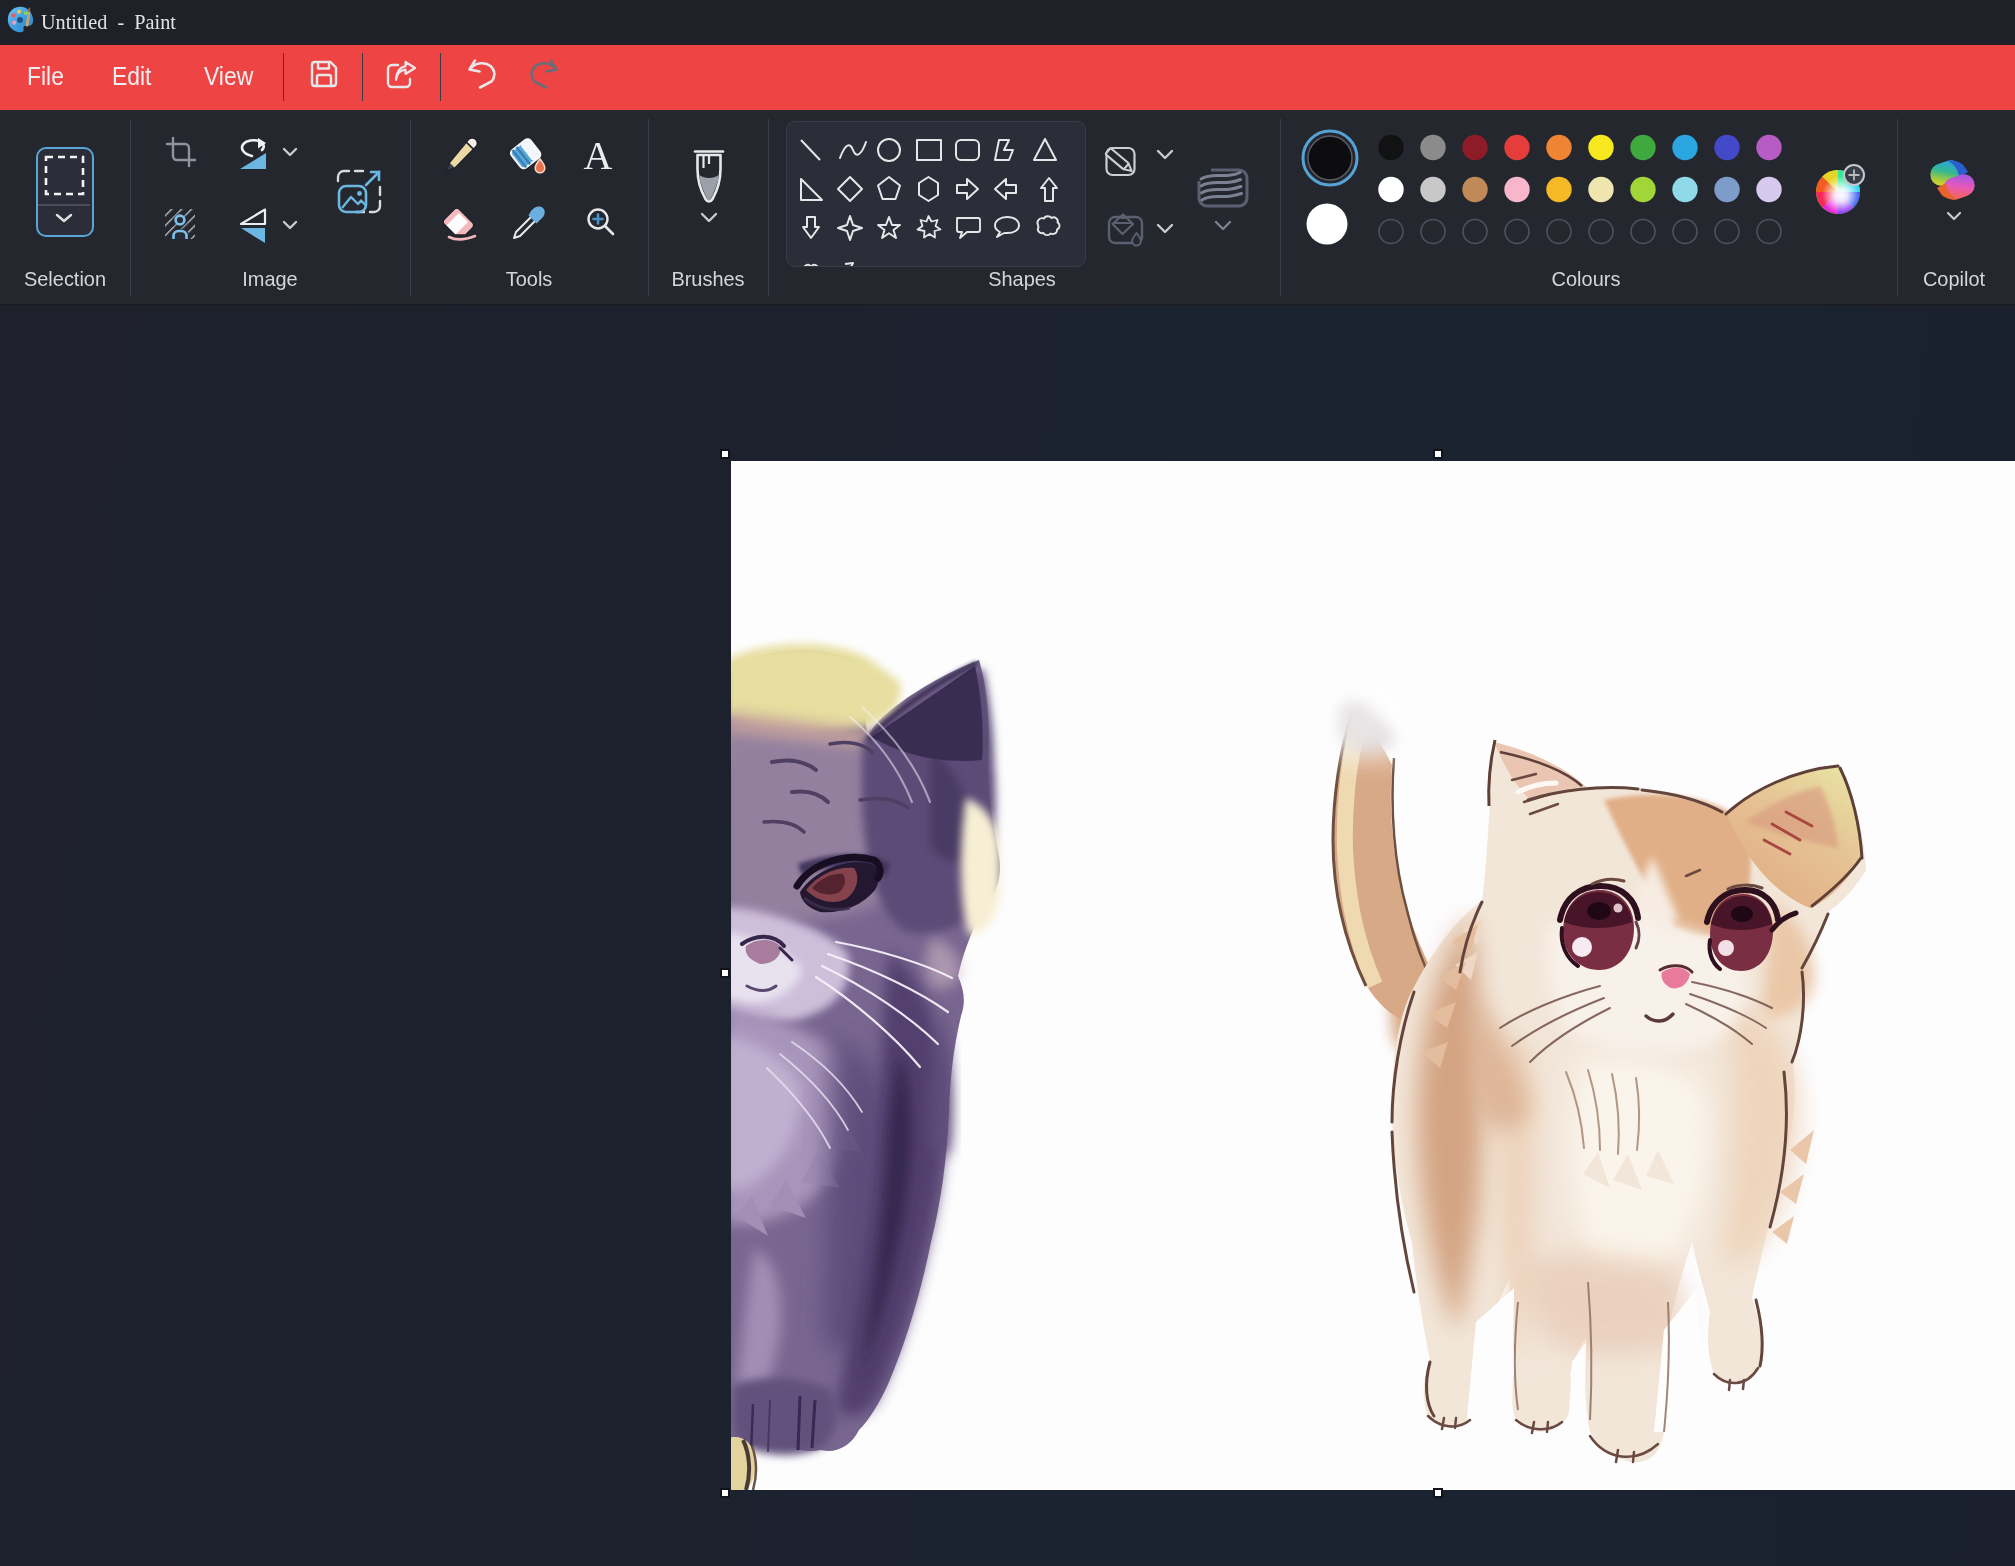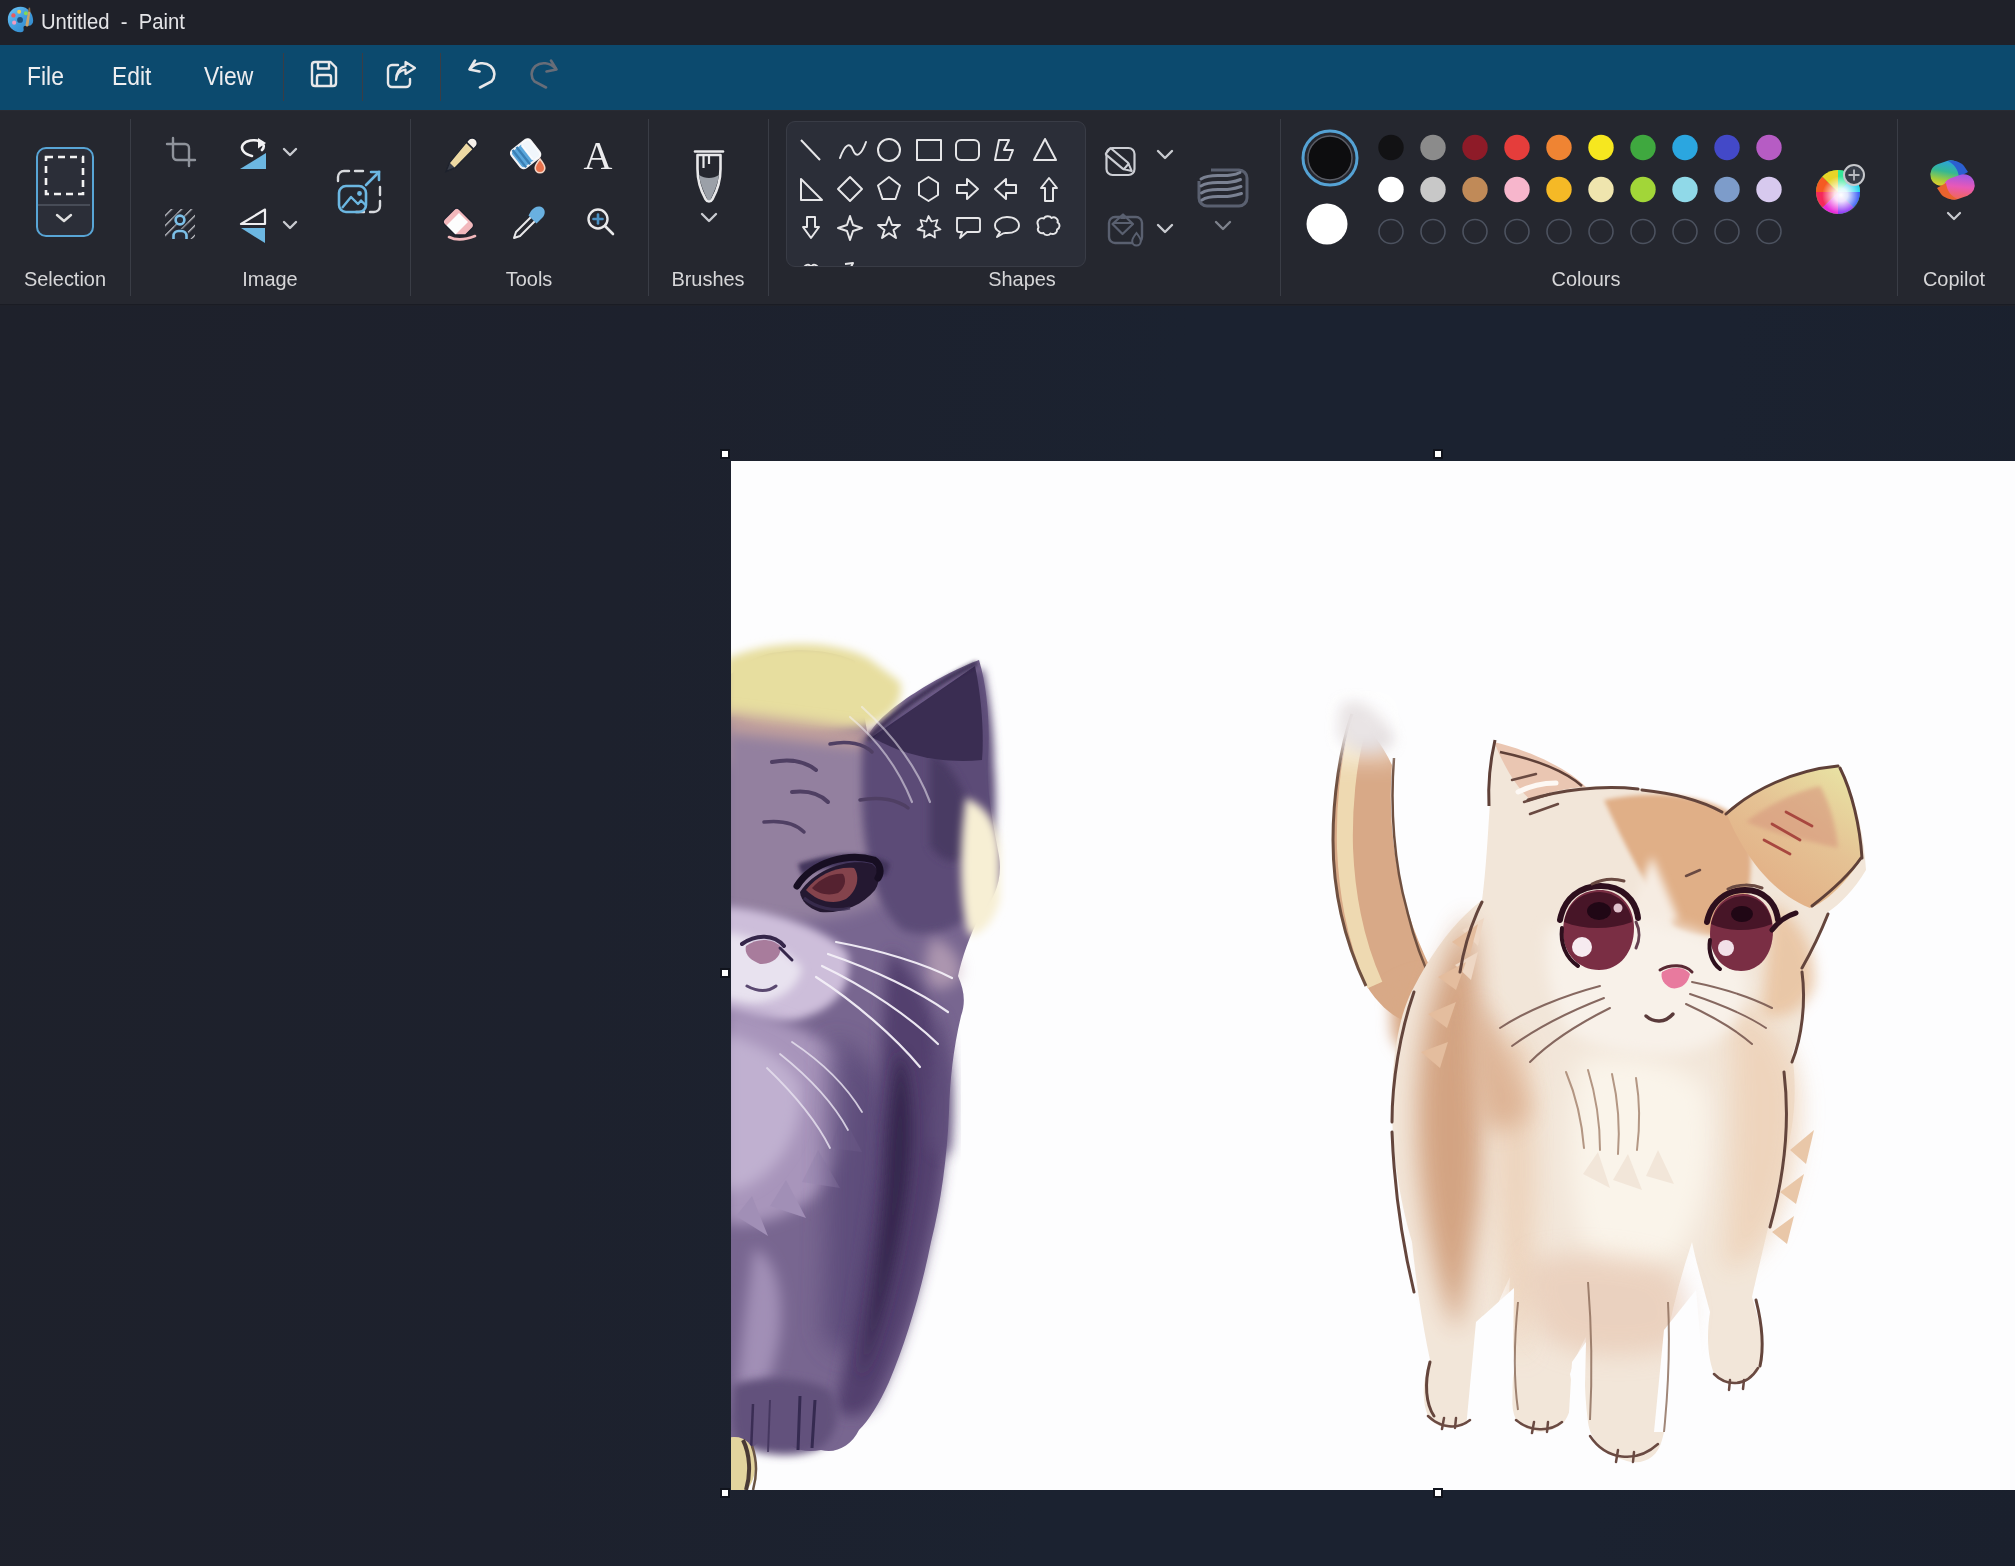--- a/index.html
+++ b/index.html
@@ -3,24 +3,24 @@
 <meta charset="utf-8">
 <style>
   * { box-sizing: border-box; }
   html,body { margin:0; padding:0; }
   body {
     width:2015px; height:1566px; overflow:hidden;
     background:#1f2129;
     font-family:"Liberation Sans", sans-serif;
     position:relative;
   }
-  #titlebar { position:absolute; left:0; top:0; width:2015px; height:45px; background:#1f2129; }
+  #titlebar { position:absolute; left:0; top:0; width:2015px; height:45px; background:#1f2129;font-family:Liberation Serif, serif; }
   #titlebar .apptitle { position:absolute; left:41px; top:9px; font-size:22px; color:#e4e4e7; letter-spacing:0px; transform:scaleX(0.92); transform-origin:0 50%; }
   #appicon { position:absolute; left:6px; top:5px; width:29px; height:29px; }
-  #menubar { position:absolute; left:0; top:45px; width:2015px; height:65px; background:#0c4a6e; }
+  #menubar { position:absolute; left:0; top:45px; width:2015px; height:65px; background:#ef4444; }
   .menuitem { position:absolute; top:16px; font-size:26px; color:#eeeef0; transform:scaleX(0.88); transform-origin:0 50%; }
   .msep { position:absolute; top:8px; width:1px; height:48px; background:#3a3d45; }
   .mico { position:absolute; }
   #ribbon { position:absolute; left:0; top:110px; width:2015px; height:195px; background:#25272f; border-top:1px solid #292b33; border-bottom:1px solid #1a1c24; }
   .rsep { position:absolute; top:8px; width:1px; height:177px; background:#3a3d46; }
   .rlabel { position:absolute; top:156px; font-size:21px; color:#d6d6d8; text-align:center; transform:translateX(-50%) scaleX(0.95); white-space:nowrap; }
   .chev { position:absolute; }
   #canvasarea { position:absolute; left:0; top:306px; width:2015px; height:1260px;
     background:linear-gradient(97deg, #1e212b 0%, #1d212d 30%, #1b2230 55%, #1b2230 80%, #1a202d 100%); }
   #paintcanvas { position:absolute; left:731px; top:155px; width:1284px; height:1029px; background:#fdfdfe; }

